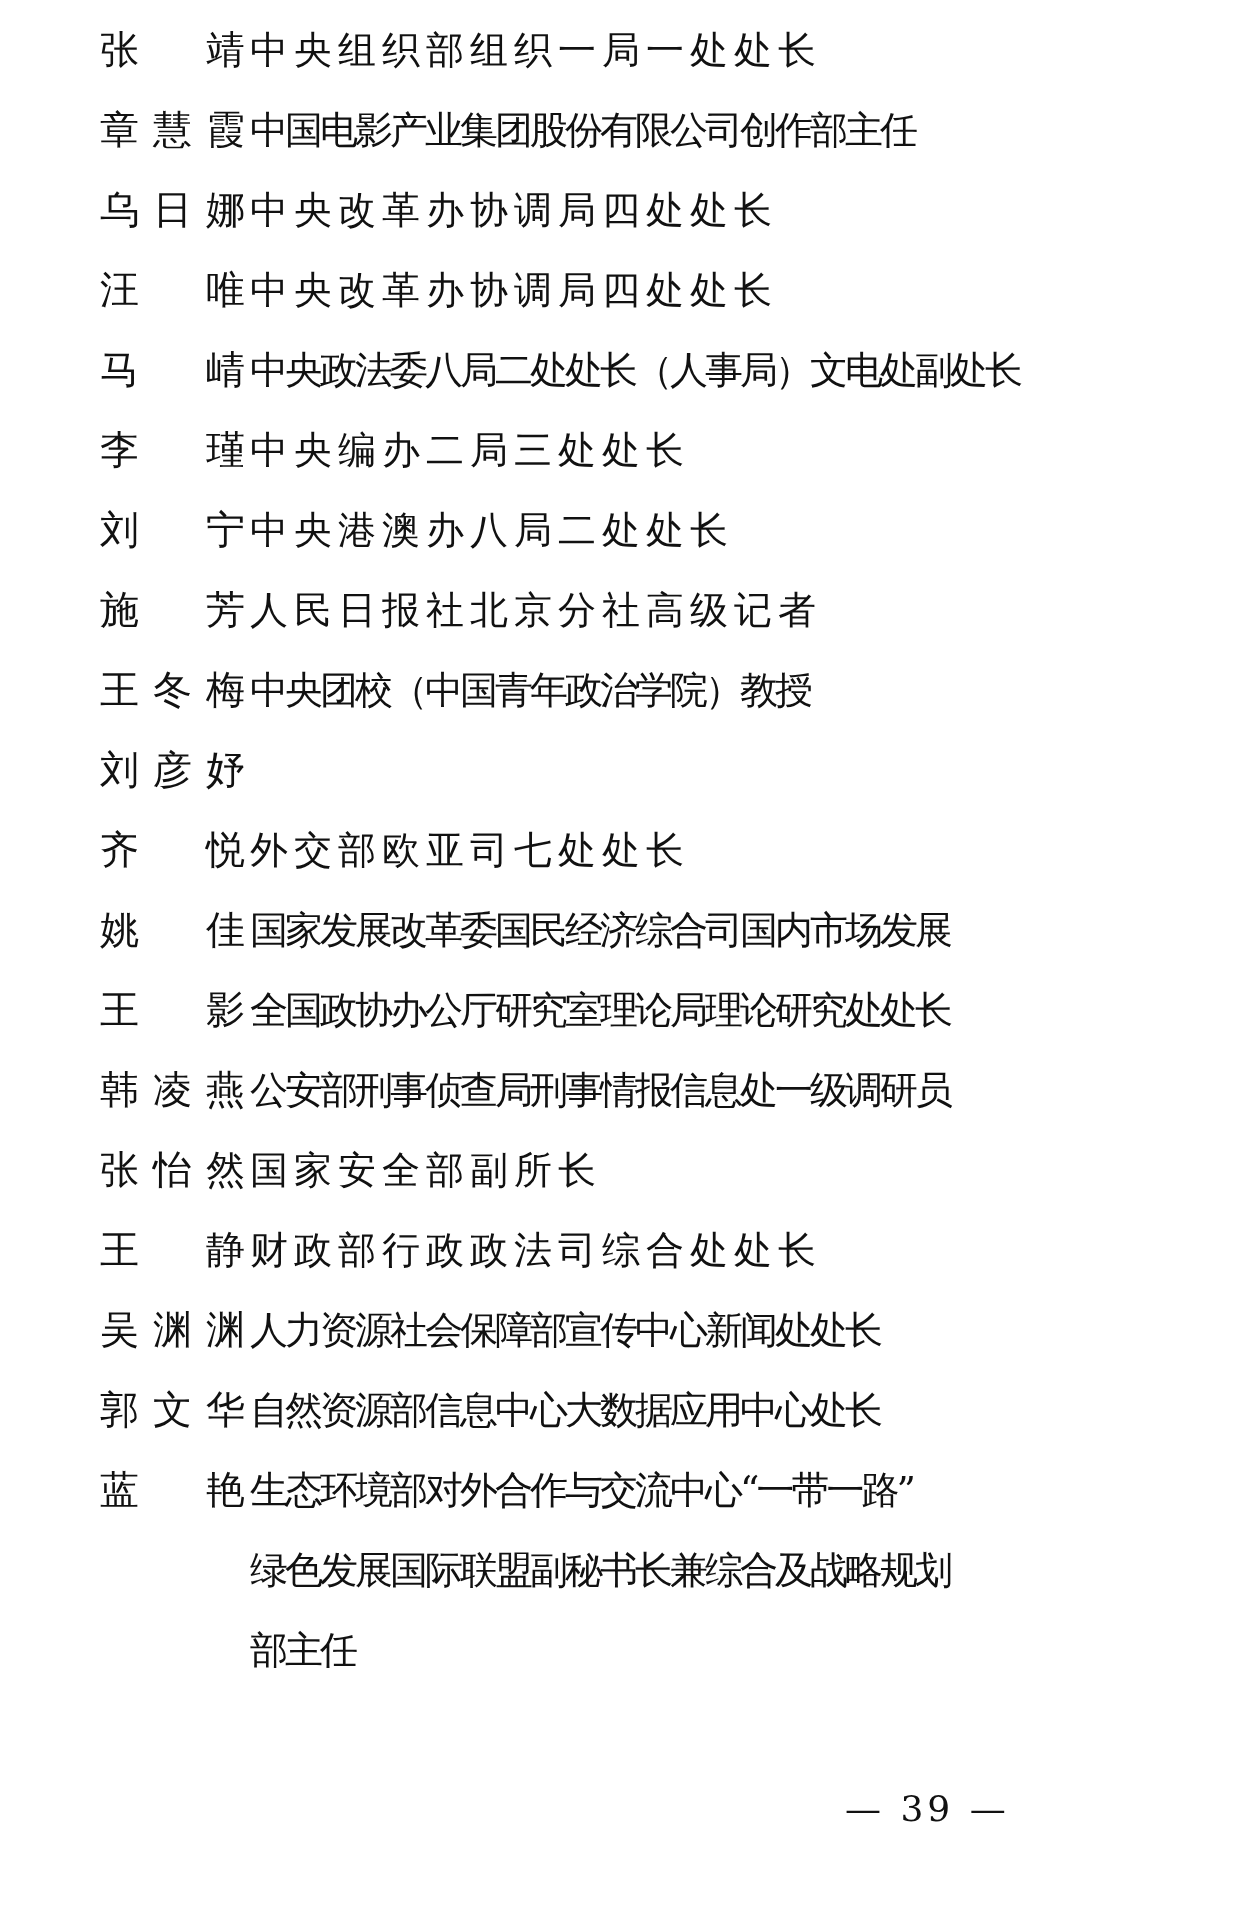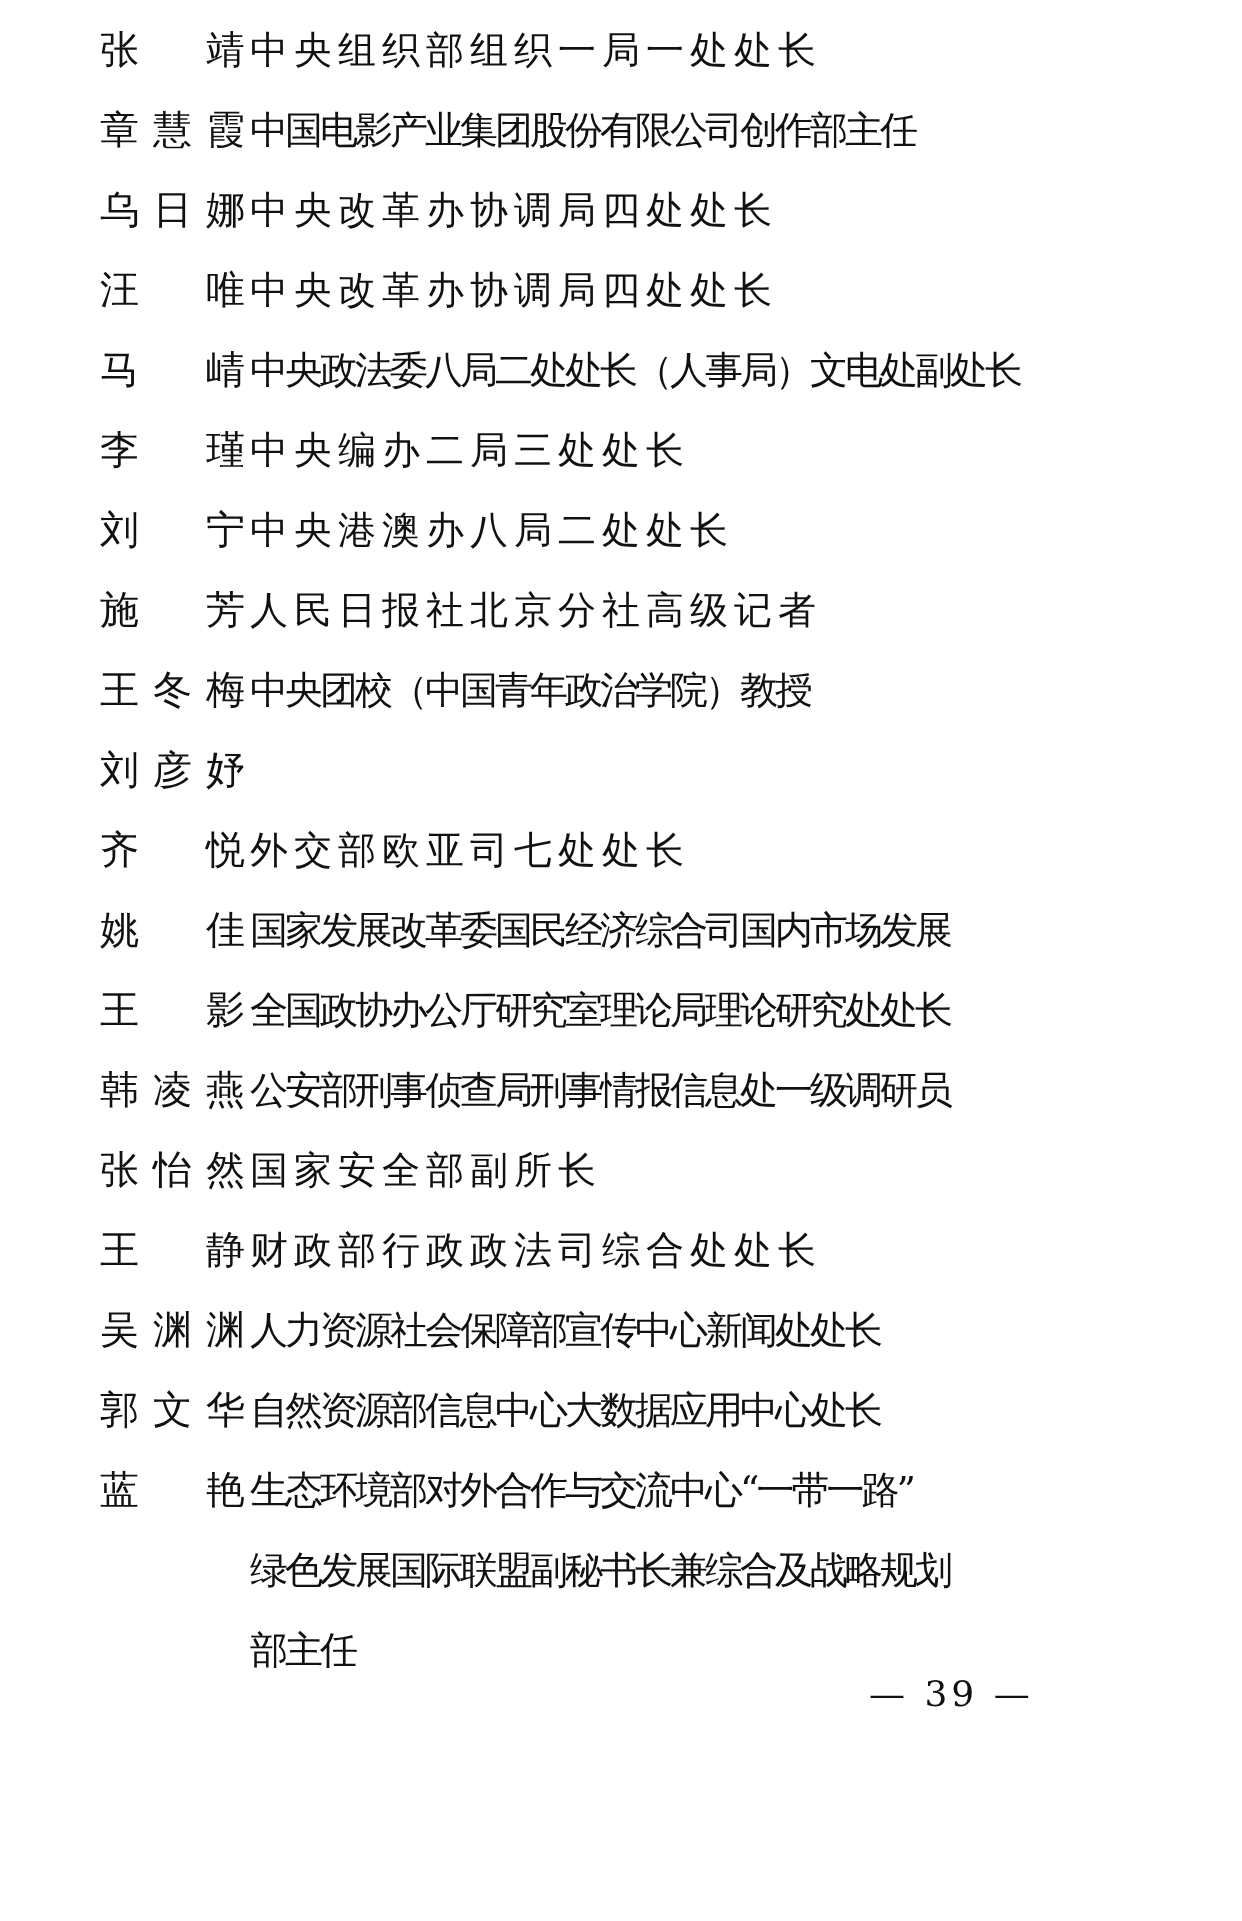--- a/index.html
+++ b/index.html
@@ -44,26 +44,25 @@
   }
   .row.tight .title-col {
     letter-spacing: -3px;
   }
   .title-line {
     white-space: nowrap;
   }
   .page-number {
     position: absolute;
     left: 845px;
-    top: 1669px;
+    top: 1784px;
     font-size: 36px;
     line-height: 50px;
     letter-spacing: 4px;
     color: #111111;
-    margin-left: 24px;
   }
 </style>
 </head>
 <body>
 
 <div class="page">
   <div class="content" id="rows">
       <div class="row">
         <div class="name-col">
           <span>张</span>

